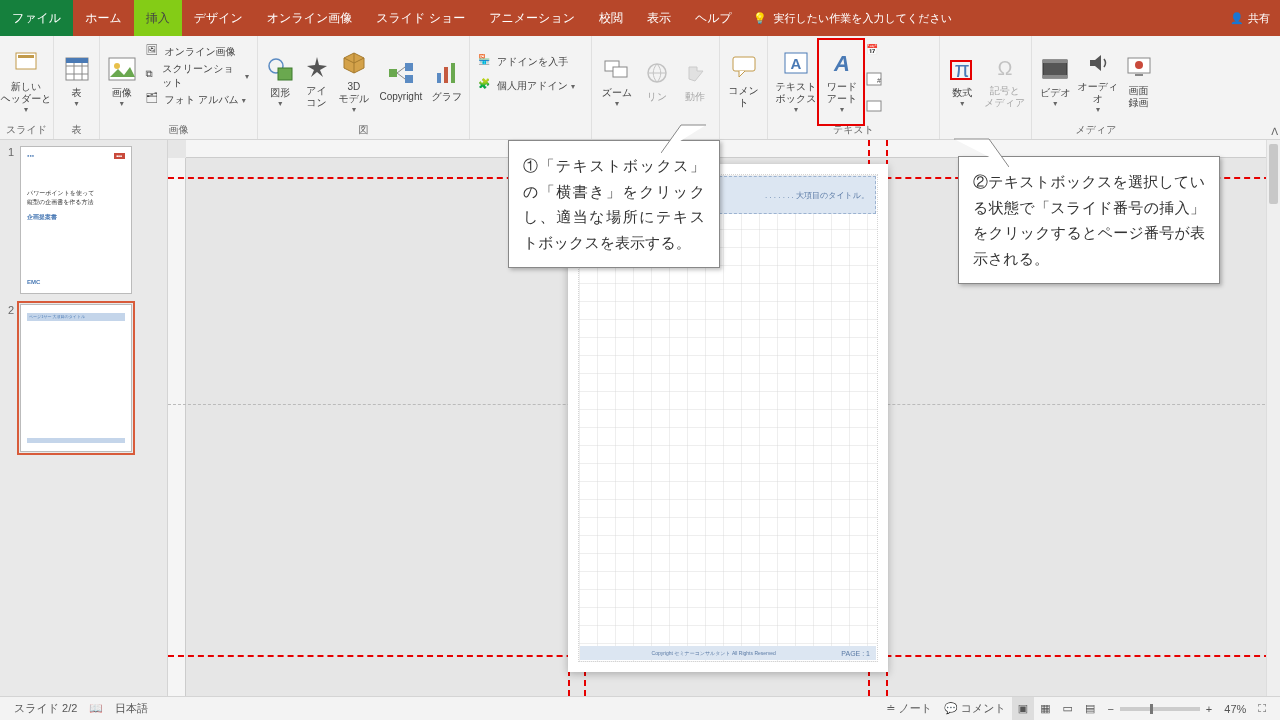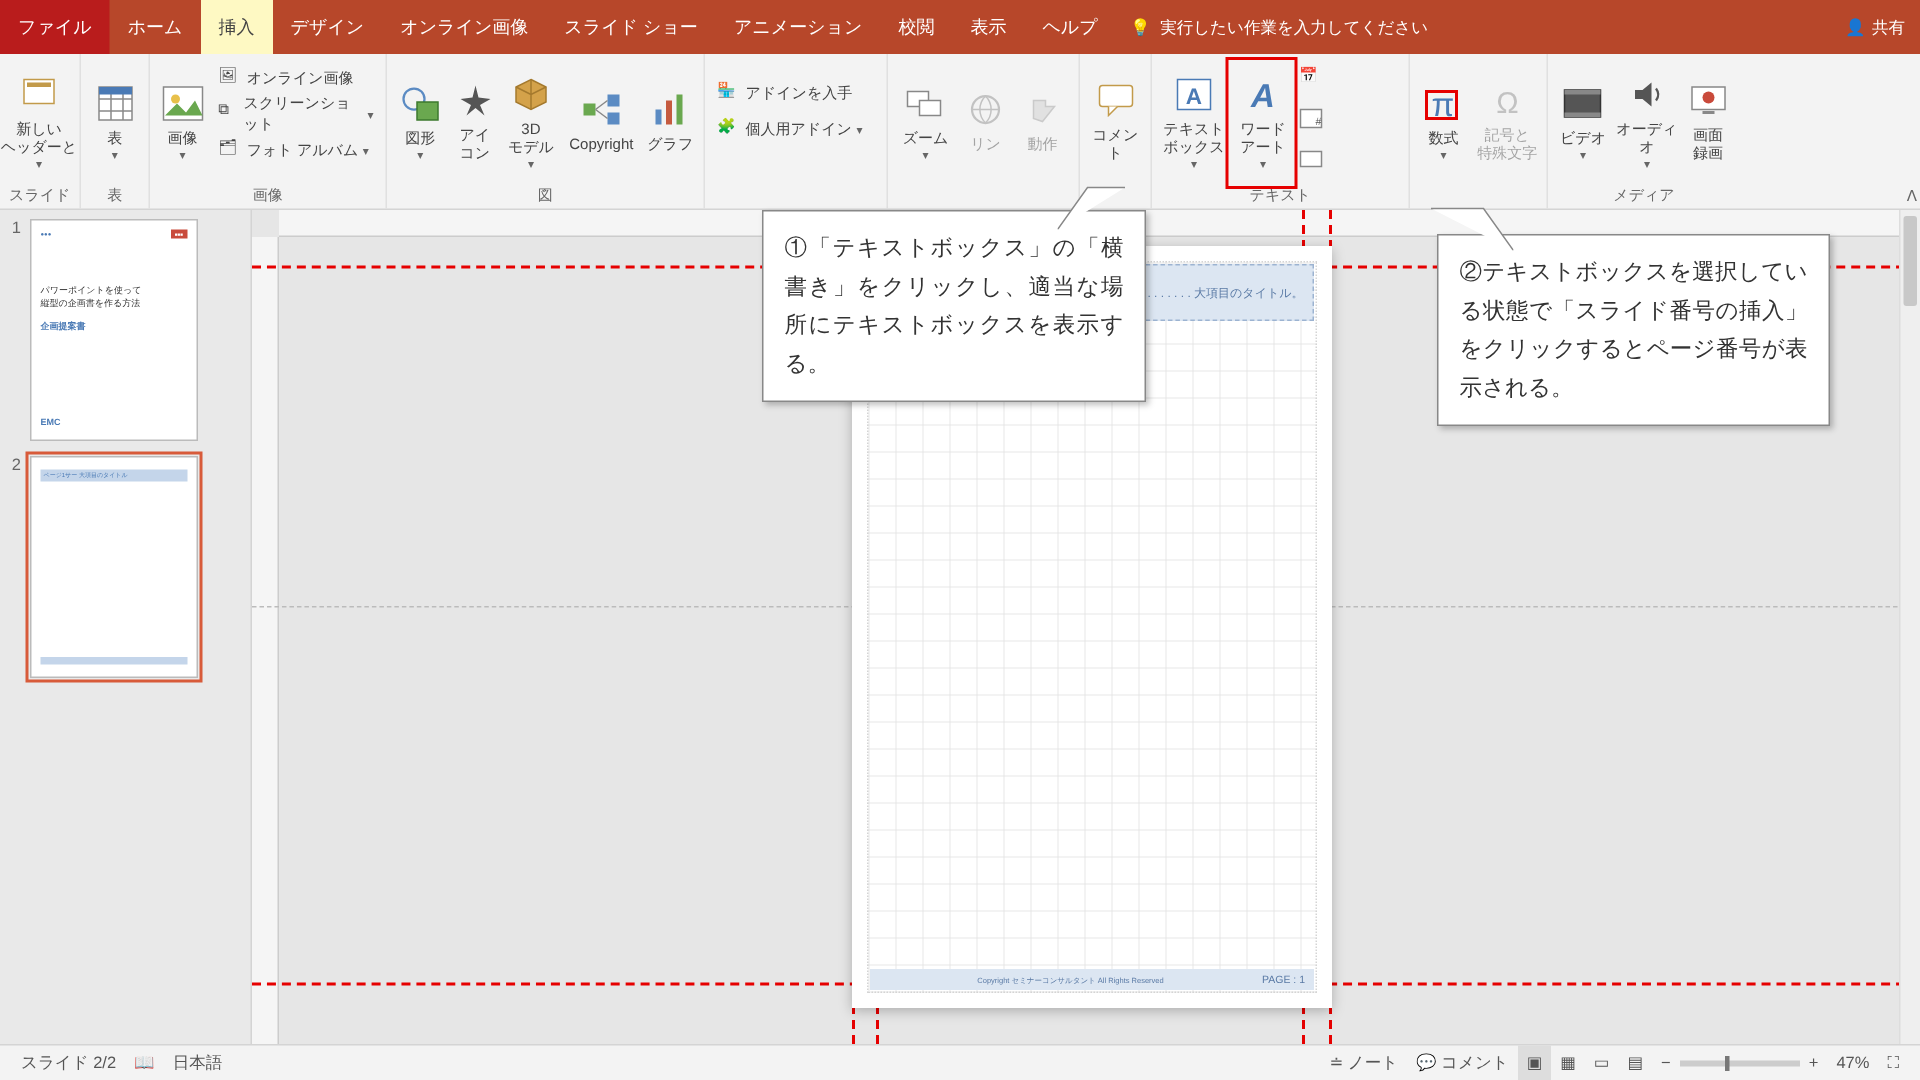--- a/index.html
+++ b/index.html
@@ -1,20 +1,20 @@
 <!DOCTYPE html>
 <html><head>
 <meta charset="utf-8">
 <style>
 *{box-sizing:border-box;margin:0;padding:0;font-family:"Meiryo UI","Yu Gothic UI",sans-serif}
 body{background:#e6e6e6;width:1280px;height:720px;overflow:hidden;position:relative;font-size:11px}
 .titlebar{height:36px;background:#b7472a;display:flex;align-items:center;position:relative}
 .tab{padding:0 12px;height:36px;display:flex;align-items:center;color:#fff;cursor:pointer;font-size:12px}
-.tab.file{background:#b91c1c}
-.tab.active{background:#fef9c3;color:#444}
+.tab.file{background:#15803d}
+.tab.active{background:#84cc16;color:#444}
 .tellme{display:flex;align-items:center;color:#fff;margin-left:10px;gap:6px}
 .share{position:absolute;right:10px;color:#fff;display:flex;align-items:center;gap:4px}
 .ribbon{height:104px;background:#f3f3f3;border-bottom:1px solid #d4d4d4;display:flex;position:relative}
 .group{border-right:1px solid #e0e0e0;display:flex;flex-direction:column;justify-content:space-between;padding:3px 4px 0}
 .group-body{display:flex;align-items:flex-start;gap:2px;flex:1}
 .group-label{text-align:center;font-size:10px;color:#666;padding:2px 0}
 .btn-lg{display:flex;flex-direction:column;align-items:center;justify-content:center;width:44px;height:78px;cursor:pointer;padding-top:4px}
 .btn-lg .ico{width:32px;height:32px;display:flex;align-items:center;justify-content:center}
 .btn-lg .lbl{font-size:10px;text-align:center;line-height:1.2;margin-top:2px;color:#444}
 .btn-sm{display:flex;align-items:center;height:22px;padding:0 4px;cursor:pointer;font-size:10px;color:#444;gap:3px}
@@ -324,21 +324,21 @@
           <div class="lbl">数式</div>
           <div class="dd">▾</div>
         </div>
       <div class="btn-lg disabled" style="width:46px">
           <div class="ico">
             <svg width="26" height="26">
               <text x="13" y="21" text-anchor="middle" font-size="20" fill="#888">Ω</text>
             </svg>
           </div>
           <div class="lbl" style="white-space:pre">記号と
-特殊文字</div>
+メディア</div>
         </div>
     </div>
     <div class="group-label"></div>
   </div>
 
   <div class="group" style="width:128px;border-right:none">
     <div class="group-body">
       <div class="btn-lg" style="width:40px">
           <div class="ico">
             <svg width="28" height="22">
@@ -421,21 +421,21 @@
 
     <div class="slide">
       <div class="grid"></div>
       <div class="hdr">. . . . . . . 大項目のタイトル。</div>
       <div class="ftr">
         <span style="flex:1;text-align:center;font-size:5px">Copyright セミナーコンサルタント All Rights Reserved</span>
         <span>PAGE :  1</span>
       </div>
     </div>
 
-    <div class="callout" style="left:340px;top:0;width:256px">
+    <div class="callout" style="left:340px;top:0;width:212px">
       <span>①「テキストボックス」の「横書き」をクリックし、適当な場所にテキストボックスを表示する。</span>
       <svg style="position:absolute;right:-2px;top:-18px" width="60" height="30">
           <path d="M0 30 L20 2 L45 2" fill="#fff" stroke="#888"></path>
         </svg>
     </div>
     <div class="callout" style="left:790px;top:16px;width:262px">
       <span>②テキストボックスを選択している状態で「スライド番号の挿入」をクリックするとページ番号が表示される。</span>
       <svg style="position:absolute;left:-10px;top:-20px" width="60" height="30">
           <path d="M60 30 L40 2 L5 2" fill="#fff" stroke="#888"></path>
         </svg>

